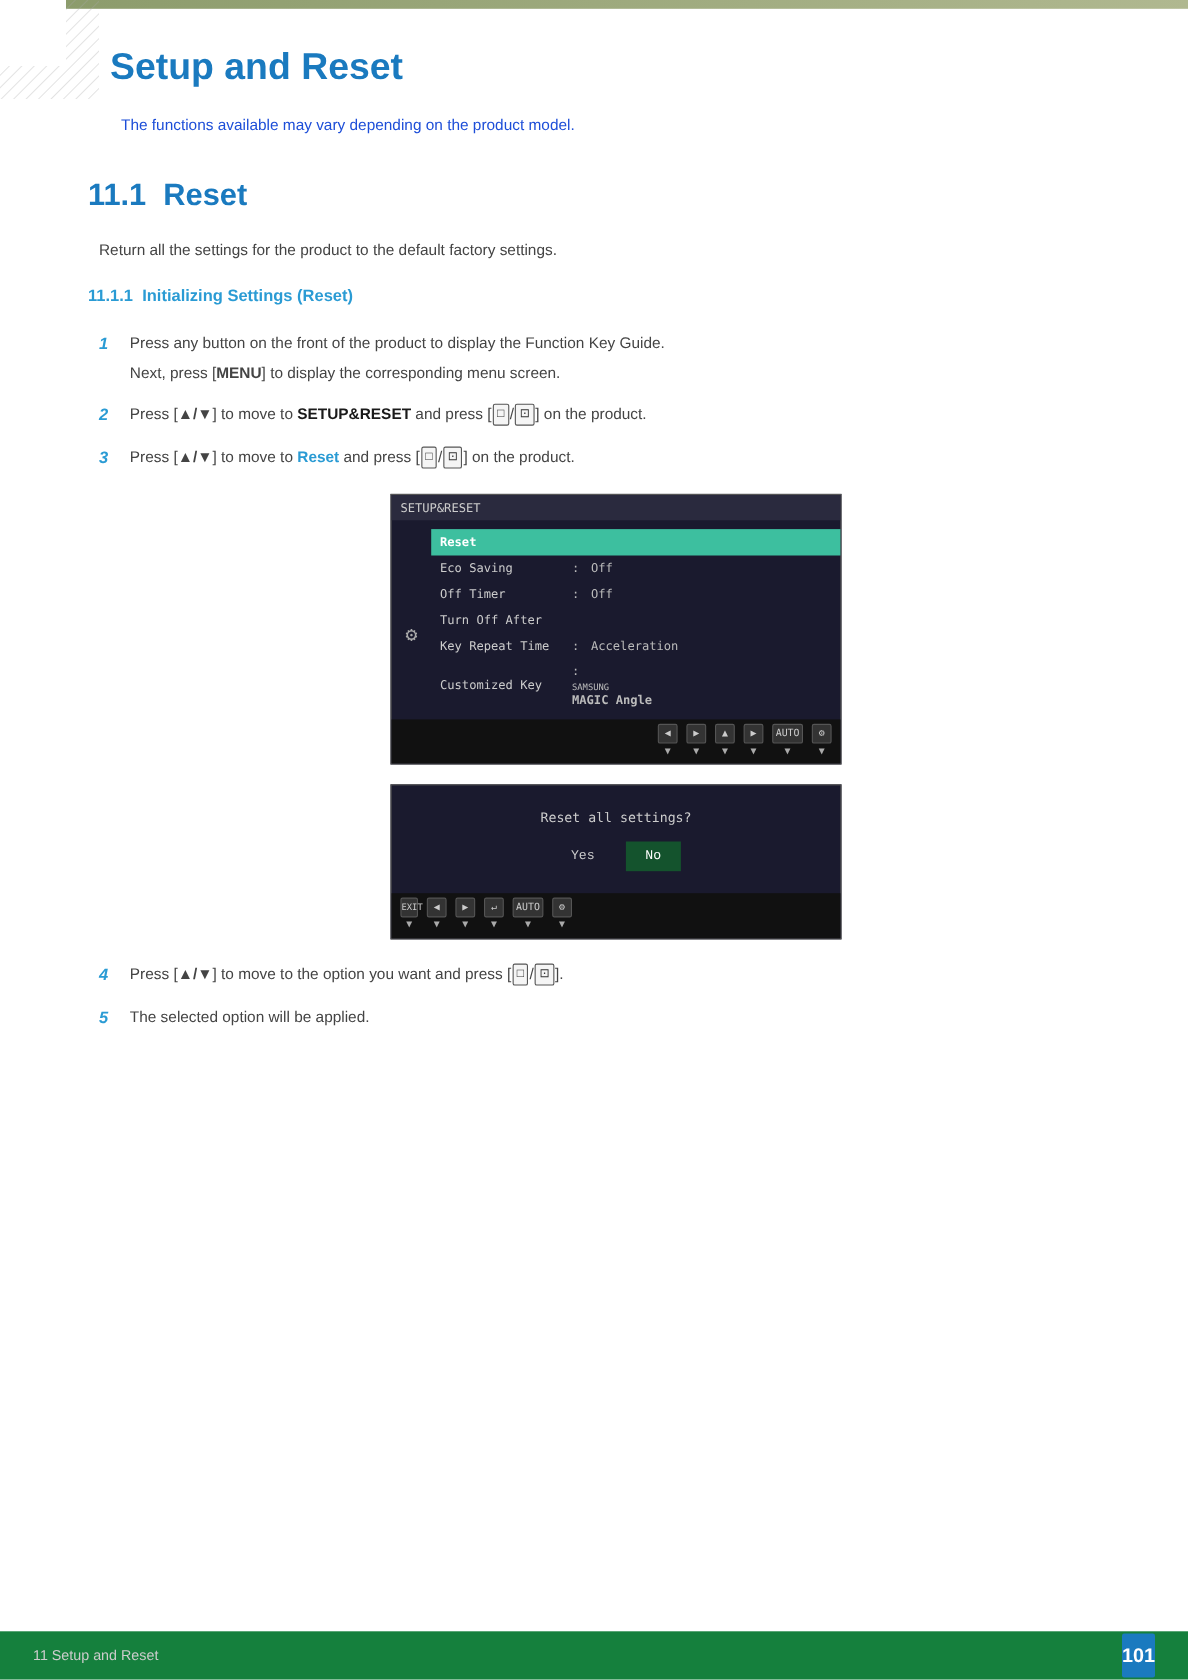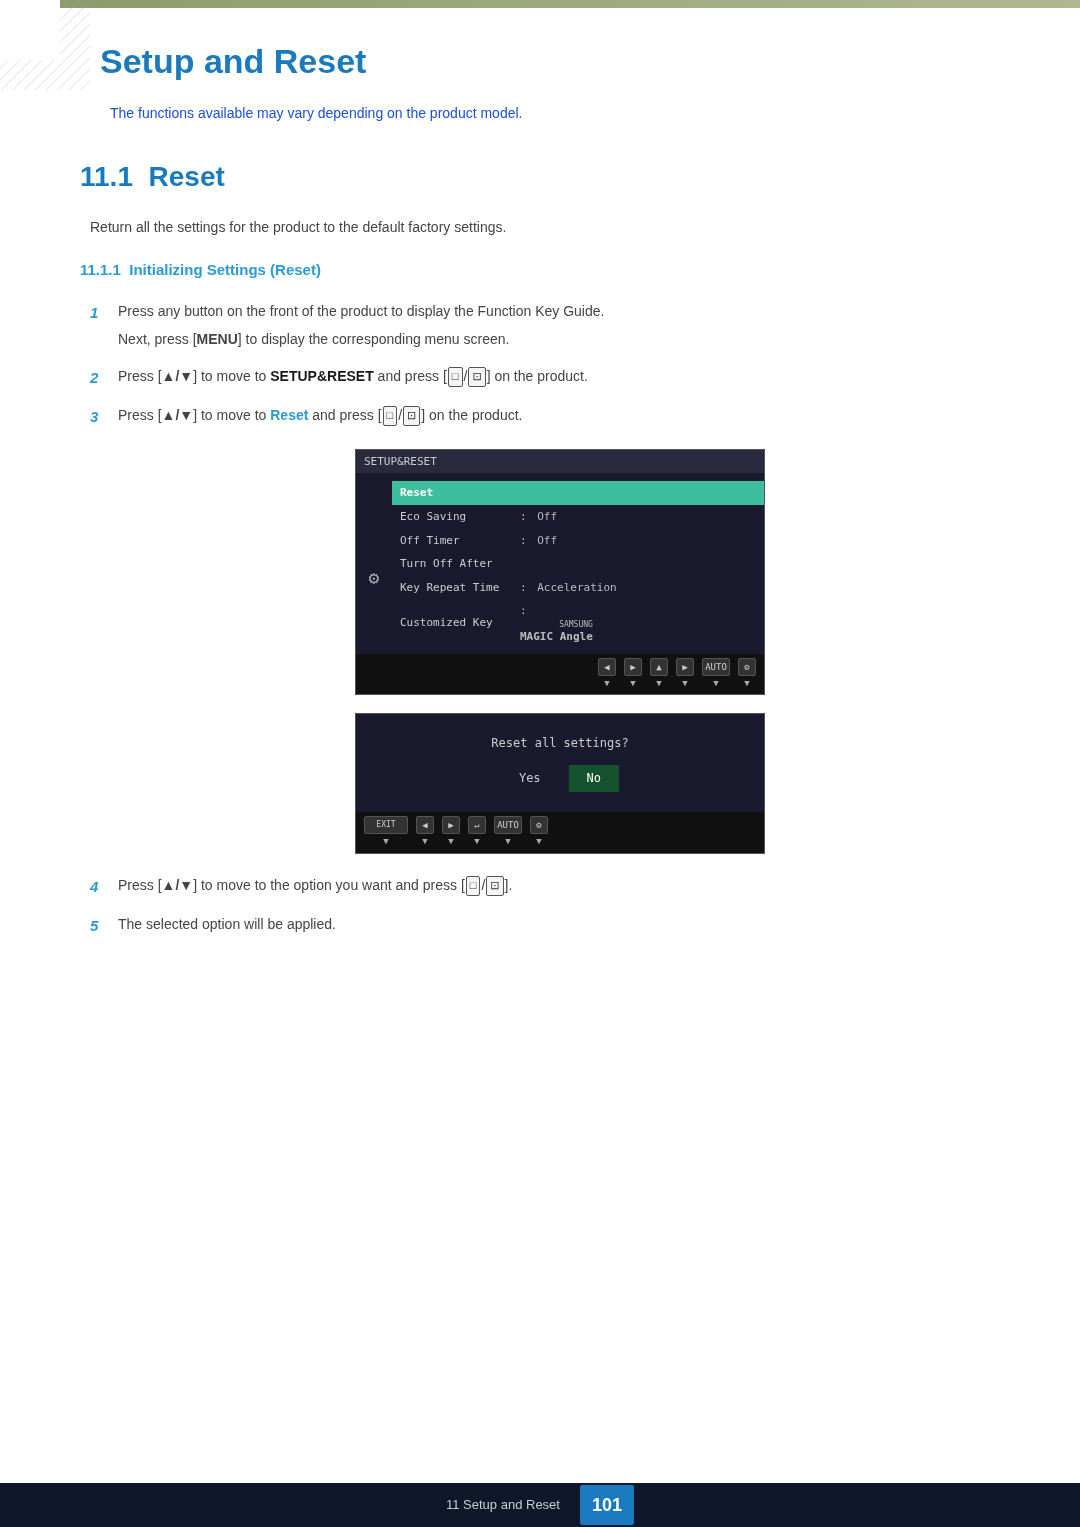--- a/index.html
+++ b/index.html
@@ -269,20 +269,21 @@
       color: #ccc;
       font-size: 12px;
       margin-bottom: 12px;
     }
 
     .dialog-buttons {
       display: flex;
       gap: 10px;
       justify-content: center;
       margin-bottom: 10px;
+      font-family: Liberation Mono, monospace;
     }
 
     .dialog-btn {
       padding: 4px 18px;
       font-size: 12px;
       color: #ccc;
       background: transparent;
       border: none;
     }
 
@@ -308,54 +309,53 @@
       margin-left: 0;
     }
 
     
     .page-footer {
       position: absolute;
       bottom: 0;
       left: 0;
       right: 0;
       height: 44px;
-      background: #0f172a;
+      background: #15803d;
       display: flex;
       align-items: center;
-      justify-content: center;
+      justify-content: space-between;
       padding: 0 30px;
     }
 
     .footer-text {
       color: #ccc;
       font-size: 13px;
     }
 
     .footer-page-num {
       background: #1a7abf;
       color: #fff;
       font-size: 18px;
       font-weight: bold;
-      padding: 6px 12px;
+      padding: 6px 0;
       margin-left: 20px;
       border-radius: 2px;
     }
 
     .colon-separator {
       margin-right: 4px;
     }
 
     .samsung-magic {
       font-size: 10px;
       line-height: 1.2;
     }
     .samsung-magic .brand {
       font-size: 8px;
       display: block;
-      text-align: right;
     }
     .samsung-magic .magic {
       font-weight: bold;
       font-size: 11px;
       display: block;
     }
   </style>
 </head>
 <body>
 
@@ -487,21 +487,21 @@
     <div class="screen-dialog">
       <div class="screen-dialog-body">
         <div class="dialog-question">Reset all settings?</div>
         <div class="dialog-buttons">
           <div class="dialog-btn">Yes</div>
           <div class="dialog-btn selected">No</div>
         </div>
       </div>
       <div class="screen-dialog-bottom">
         <div class="nav-item">
-          <div class="nav-icon" style="width:44px;font-size:8px">EXIT</div>
+          <div class="nav-icon" style="width:16px;font-size:8px">EXIT</div>
           <div class="nav-label">▼</div>
         </div>
         <div class="nav-item">
           <div class="nav-icon">◀</div>
           <div class="nav-label">▼</div>
         </div>
         <div class="nav-item">
           <div class="nav-icon">▶</div>
           <div class="nav-label">▼</div>
         </div>

